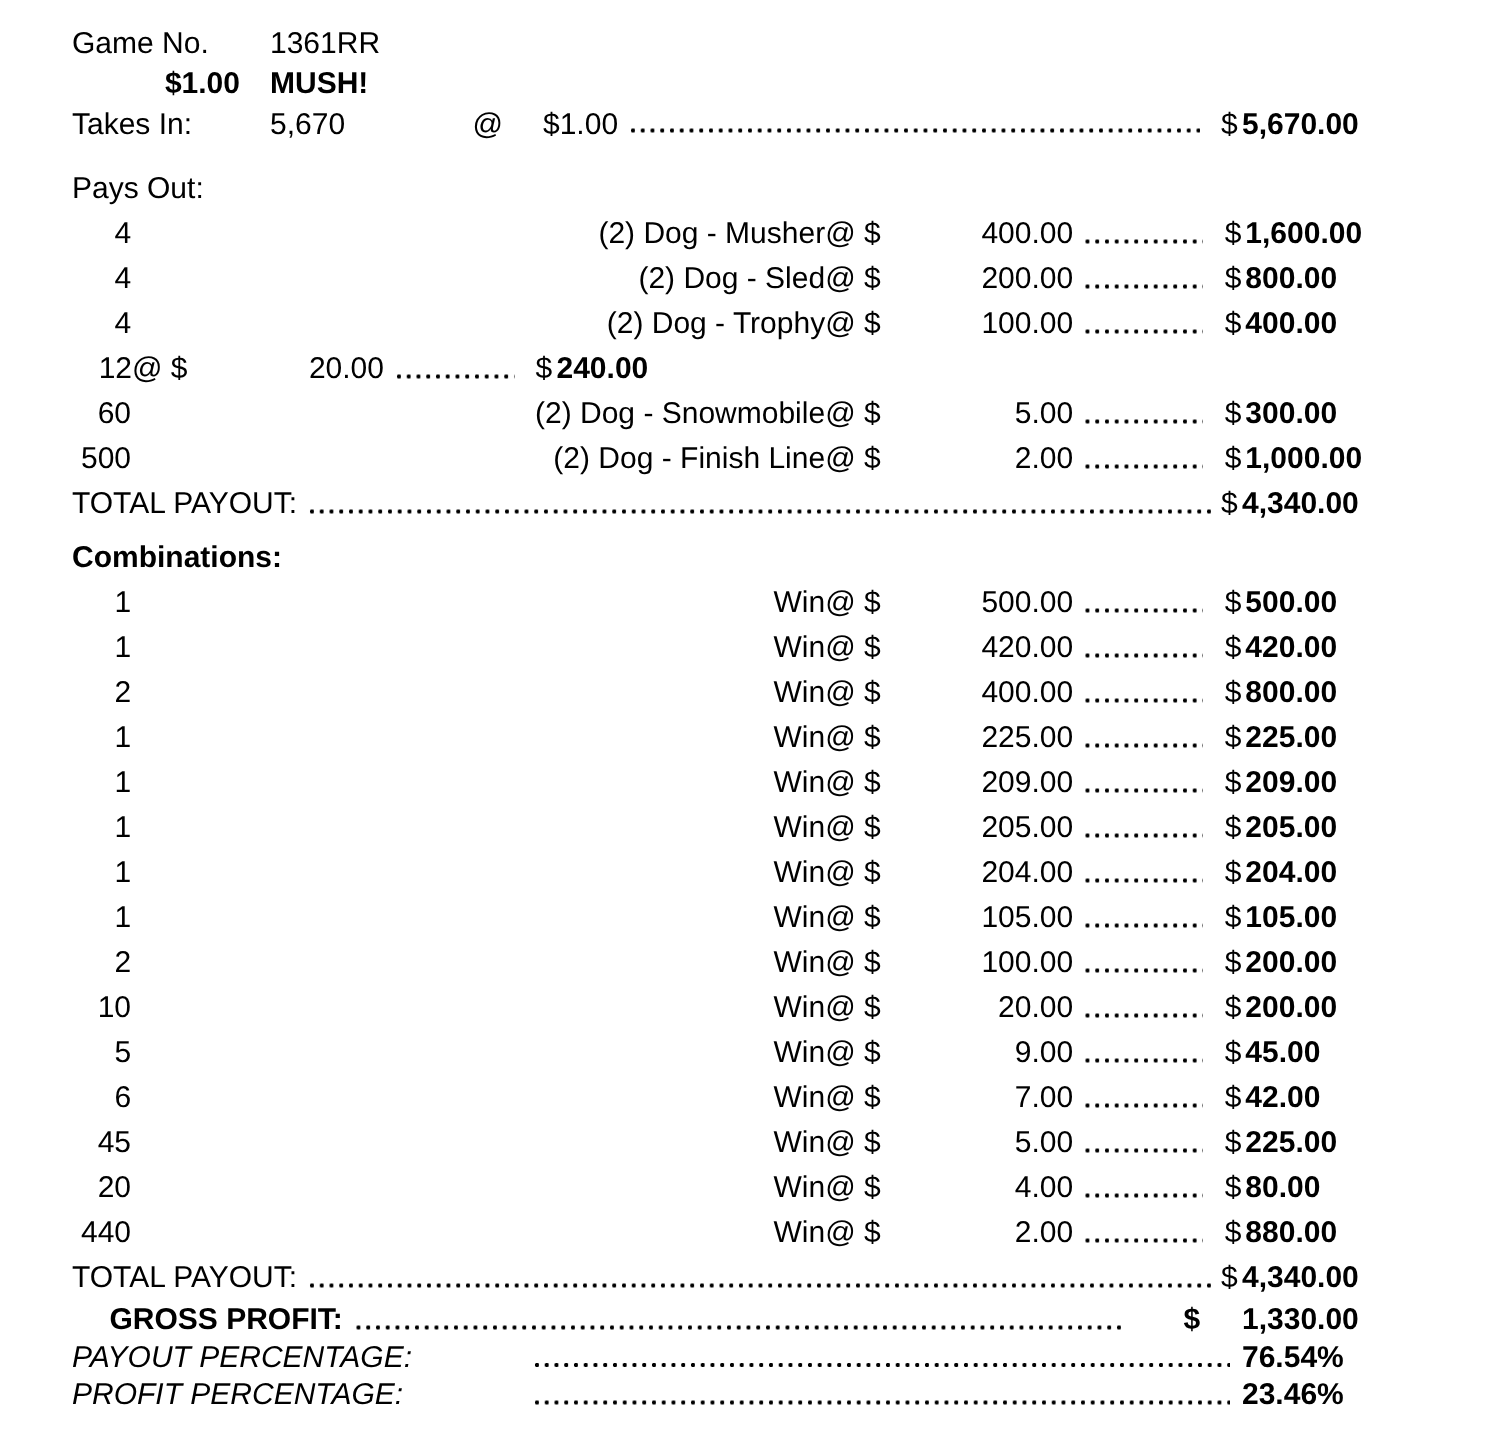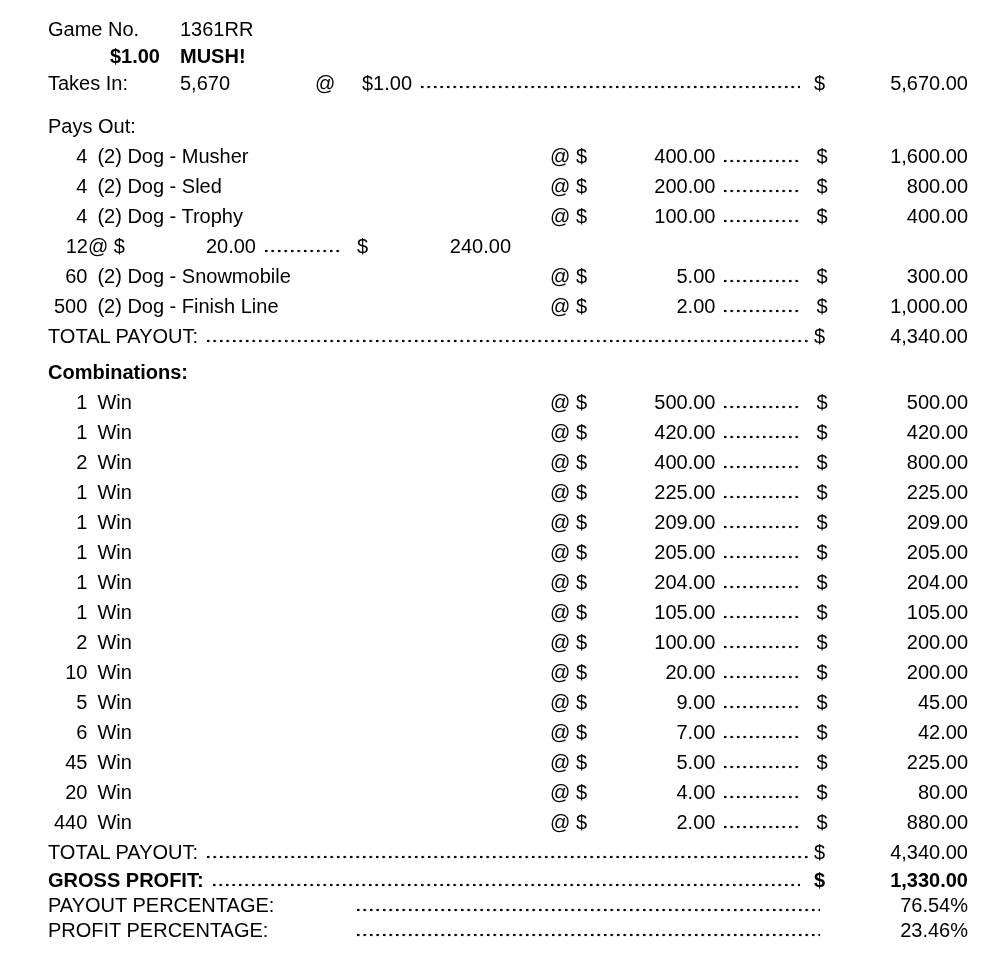--- a/index.html
+++ b/index.html
@@ -6,36 +6,36 @@
   body{
     width:1000px;height:954px;
     font-family:"Liberation Sans","DejaVu Sans",sans-serif;
     font-size:20px;color:#000;
     -webkit-font-smoothing:antialiased;
   }
   .page{box-sizing:border-box;width:1000px;padding:16px 32px 0 48px;}
   .row{display:flex;align-items:flex-end;white-space:nowrap;}
   .r27 .cell{line-height:27px;}
   .r30 .cell{line-height:30px;}
-  .r26 .cell{line-height:26px;}
+  .r26 .cell{line-height:26px;margin-left:25px;}
   .r25 .cell{line-height:25px;}
   .cell{display:block;}
   .b{font-weight:bold;}
   .tr{text-align:right;}
   
   .c-label{width:112px;}
   .c-val{width:130px;margin-left:20px;}
   .c-at1{width:47px;margin-left:5px;}
   .c-count{width:40px;text-align:right;}
-  .c-item{width:470px;padding-left:10px;box-sizing:border-box;}
+  .c-item{width:470px;padding-left:10px;box-sizing:border-box;text-align:right;}
   .c-at{width:47px;}
   .c-price{width:121px;text-align:right;}
   .c-cur{width:20px;padding-left:6px;box-sizing:border-box;}
-  .c-amt{width:140px;text-align:right;}
-  .c-pctlabel{width:300px;}
+  .c-amt{width:140px;text-align:left;font-weight:bold;}
+  .c-pctlabel{width:300px;font-style:italic;}
   
   .leader{
     height:4px;flex:1;align-self:flex-end;margin:0 8px 8px 8px;
     background-image:radial-gradient(circle at 2px 2px,#000 1.25px,transparent 1.6px);
     background-size:6.5px 4px;background-repeat:repeat-x;background-position:left bottom;
   }
   .leader.fixed{flex:0 0 79px;}
   .leader.tight{margin-right:0;}
   .r25 .leader,.r26 .leader{margin-bottom:6px;}
   .gap14{height:14px;}

